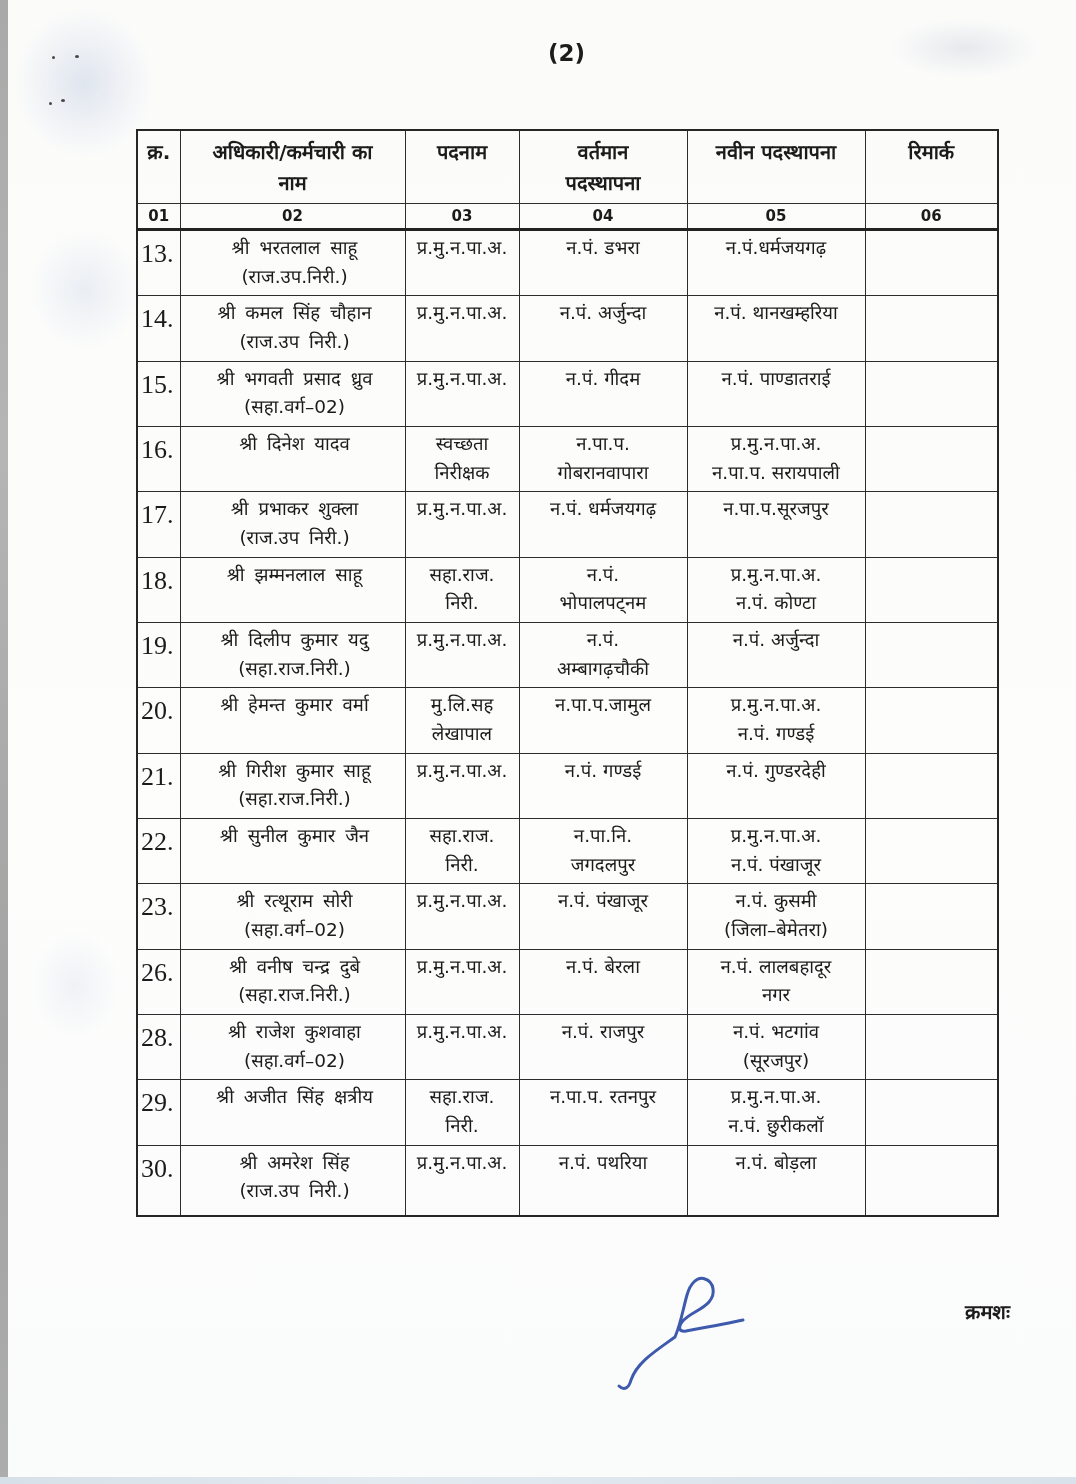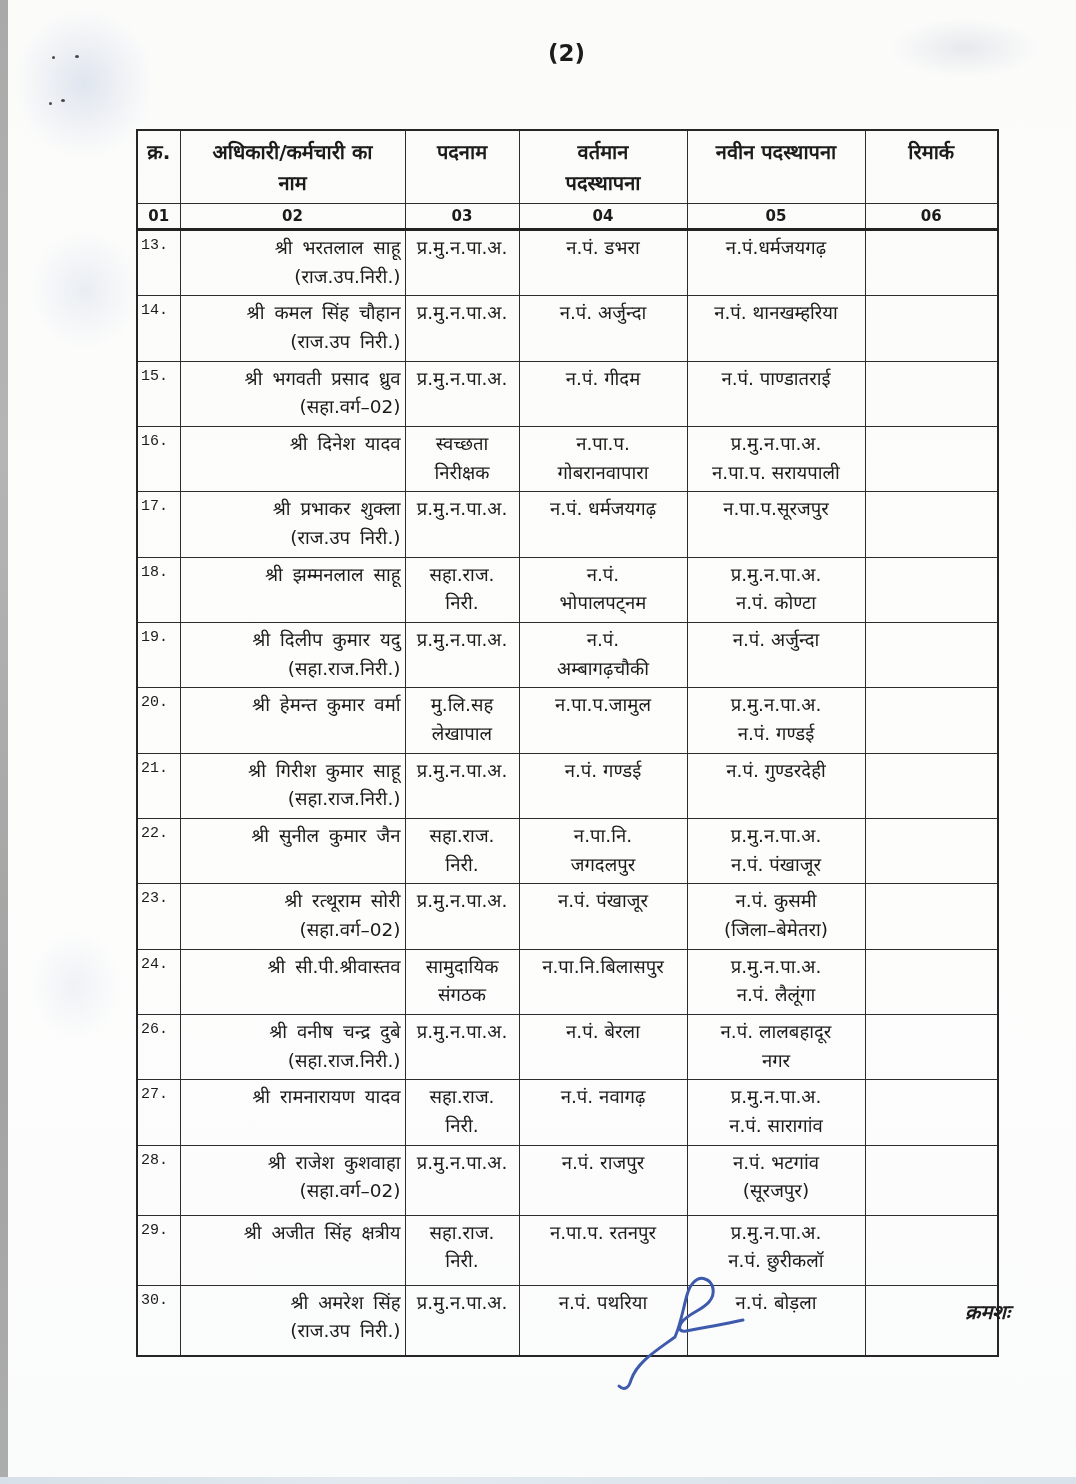--- a/index.html
+++ b/index.html
@@ -62,30 +62,30 @@
     padding: 2px 0; height: 20px;
     border-bottom: 3px solid #222222;
   }
   tbody td {
     font-size: 18.5px; line-height: 1.55; vertical-align: top;
     padding: 3px 4px 4px 4px; height: 52px; text-align: center;
   }
   tbody tr:nth-child(n+15) td { height: 62px; }
   td.cell-serial {
     text-align: left; padding-left: 3px; padding-right: 0;
-    font-family: Liberation Mono, monospace;
-    font-size: 15px;
-  }
-  td.cell-name { text-align: right; padding-left: 8px; word-spacing: 4px; }
+    font-family: Liberation Serif, serif;
+    font-size: 26px;
+  }
+  td.cell-name { text-align: center; padding-left: 8px; word-spacing: 4px; }
   td.cell-remark { }
 
   .signature-wrap { position: absolute; left: 586px; top: 1268px; width: 180px; height: 140px; }
   .footer-note {
     position: absolute; left: 900px; top: 1298px; width: 110px;
-    text-align: right; font-size: 20px; font-weight: bold; color: #1c1c1c; font-style: italic;
+    text-align: right; font-size: 20px; font-weight: bold; color: #1c1c1c;
   }
 </style>
 </head>
 <body>
 
 <div class="page">
   <div class="edge-left"></div>
   <div class="edge-bottom"></div>
   <div class="smudge smudge-a"></div>
   <div class="smudge smudge-b"></div>
@@ -330,70 +330,34 @@
           <td class="cell-current-posting">
             <div>न.पं. पंखाजूर</div>
           </td>
           <td class="cell-new-posting">
             <div>न.पं. कुसमी</div>
             <div>(जिला–बेमेतरा)</div>
           </td>
           <td class="cell-remark"></td>
         </tr>
         <tr>
-          <td class="cell-serial">24.</td>
-          <td class="cell-name">
-            <div>श्री सी.पी.श्रीवास्तव</div>
-          </td>
-          <td class="cell-designation">
-            <div>सामुदायिक</div>
-            <div>संगठक</div>
-          </td>
-          <td class="cell-current-posting">
-            <div>न.पा.नि.बिलासपुर</div>
-          </td>
-          <td class="cell-new-posting">
-            <div>प्र.मु.न.पा.अ.</div>
-            <div>न.पं. लैलूंगा</div>
-          </td>
-          <td class="cell-remark"></td>
-        </tr>
-        <tr>
           <td class="cell-serial">26.</td>
           <td class="cell-name">
             <div>श्री वनीष चन्द्र दुबे</div>
             <div>(सहा.राज.निरी.)</div>
           </td>
           <td class="cell-designation">
             <div>प्र.मु.न.पा.अ.</div>
           </td>
           <td class="cell-current-posting">
             <div>न.पं. बेरला</div>
           </td>
           <td class="cell-new-posting">
             <div>न.पं. लालबहादूर</div>
             <div>नगर</div>
-          </td>
-          <td class="cell-remark"></td>
-        </tr>
-        <tr>
-          <td class="cell-serial">27.</td>
-          <td class="cell-name">
-            <div>श्री रामनारायण यादव</div>
-          </td>
-          <td class="cell-designation">
-            <div>सहा.राज.</div>
-            <div>निरी.</div>
-          </td>
-          <td class="cell-current-posting">
-            <div>न.पं. नवागढ़</div>
-          </td>
-          <td class="cell-new-posting">
-            <div>प्र.मु.न.पा.अ.</div>
-            <div>न.पं. सारागांव</div>
           </td>
           <td class="cell-remark"></td>
         </tr>
         <tr>
           <td class="cell-serial">28.</td>
           <td class="cell-name">
             <div>श्री राजेश कुशवाहा</div>
             <div>(सहा.वर्ग–02)</div>
           </td>
           <td class="cell-designation">

